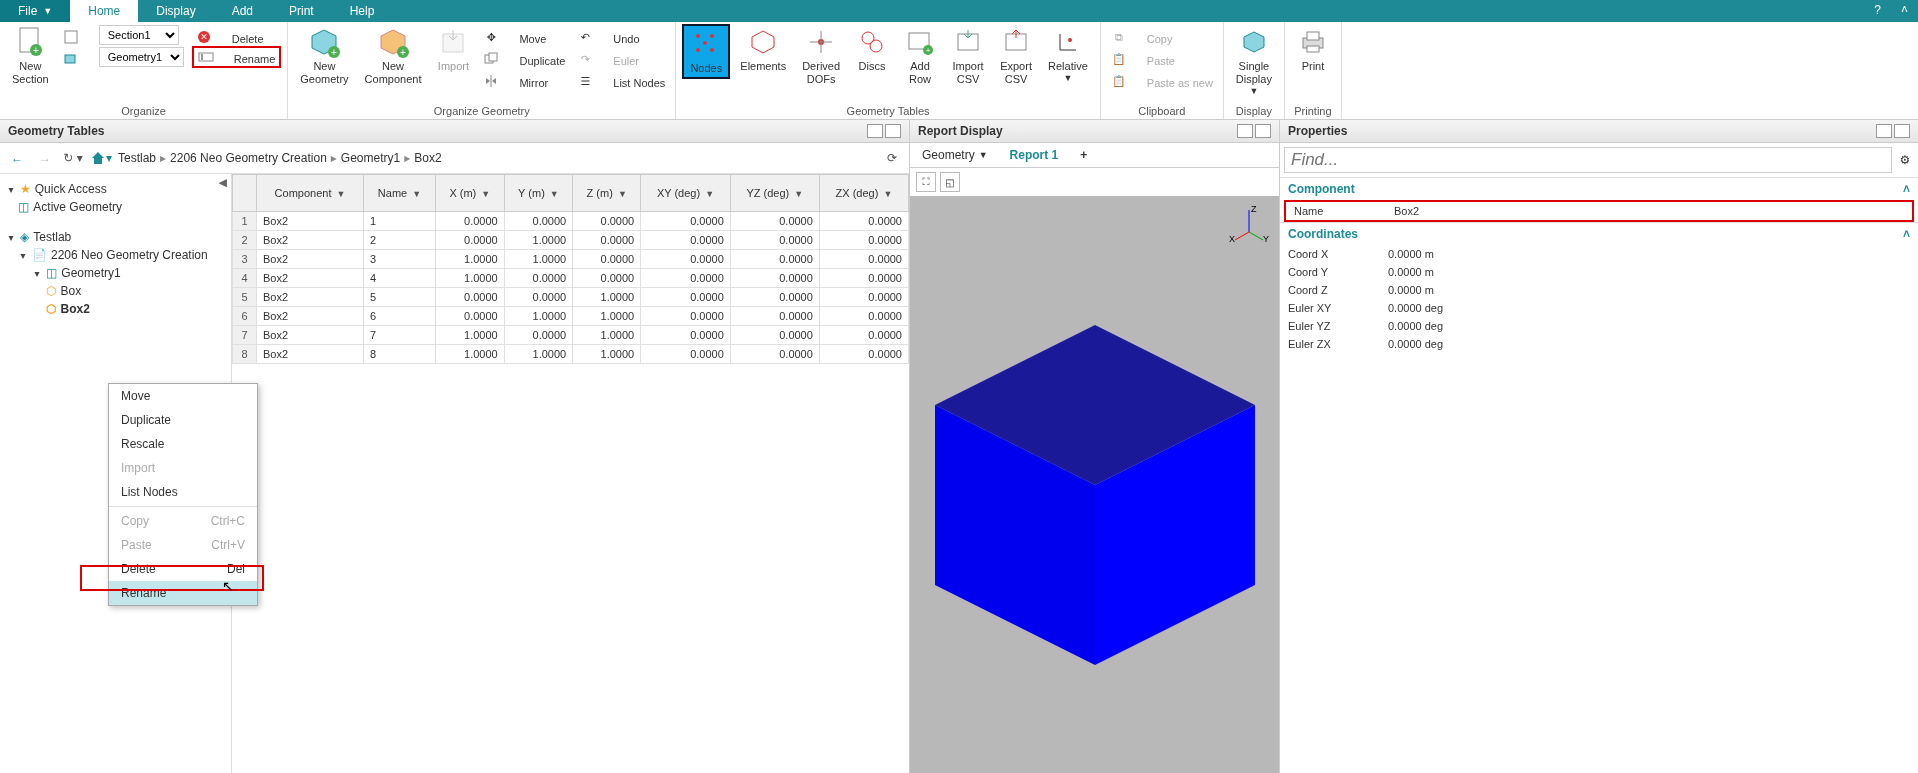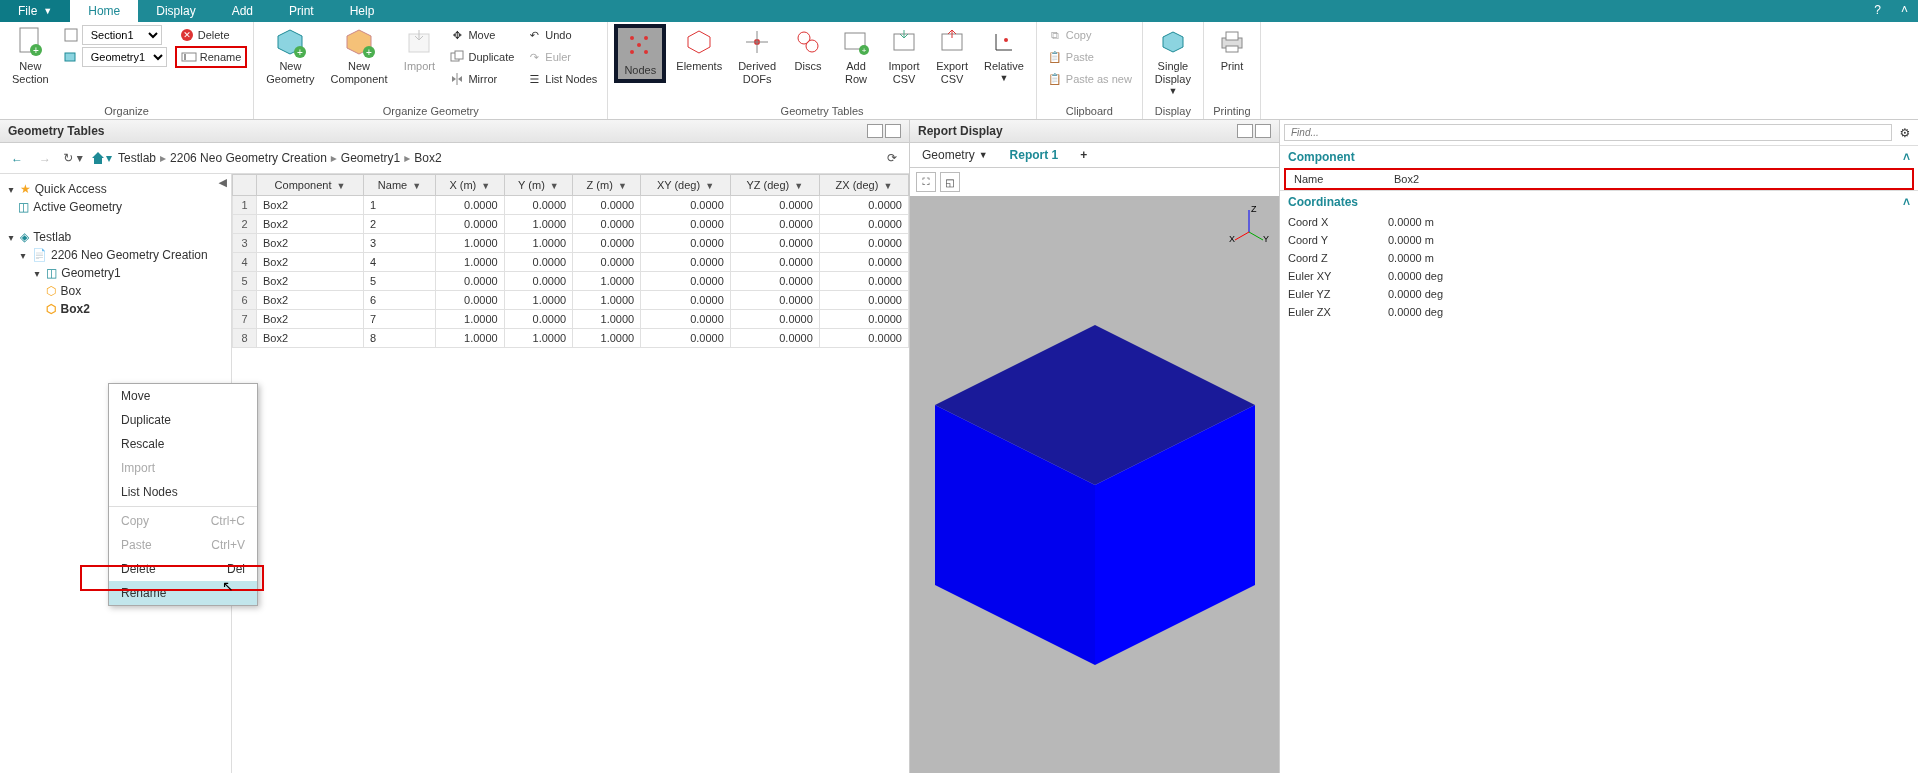--- a/index.html
+++ b/index.html
@@ -14,21 +14,21 @@
 .menu-help-icon { padding: 3px 10px; cursor: pointer; }
 
 
 .ribbon { background: #fff; border-bottom: 1px solid #ccc; display: flex; height: 98px; }
 .ribbon-group { border-right: 1px solid #ddd; padding: 2px 6px 0 6px; display: flex; flex-direction: column; align-items: center; }
 .ribbon-group-content { display: flex; flex: 1; align-items: flex-start; gap: 4px; }
 .ribbon-group-label { font-size: 11px; color: #555; text-align: center; padding-bottom: 2px; }
 .ribbon-btn { display: flex; flex-direction: column; align-items: center; padding: 2px 6px; cursor: pointer; }
 .ribbon-btn .icon { width: 32px; height: 32px; display: flex; align-items: center; justify-content: center; }
 .ribbon-btn .lbl { font-size: 11px; text-align: center; margin-top: 2px; line-height: 1.2; }
-.ribbon-small-row { display: flex; align-items: center; gap: 3px; padding: 1px 4px; font-size: 11px; cursor: pointer; height: 22px; }
+.ribbon-small-row { display: flex; align-items: flex-end; gap: 20px; padding: 1px 4px; font-size: 11px; cursor: pointer; height: 22px; }
 .ribbon-small-row.disabled { color: #aaa; cursor: default; }
 .ribbon-col { display: flex; flex-direction: column; }
 .ribbon-select { border: 1px solid #ccc; font-size: 11px; padding: 1px 4px; height: 20px; min-width: 80px; background: #fff; }
 .icon-sm { width: 16px; height: 16px; display: inline-flex; align-items: center; justify-content: center; }
 .rename-highlight { border: 2px solid #d00; }
 
 
 .workspace { display: flex; height: calc(773px - 22px - 98px); }
 .panel-left { width: 910px; display: flex; flex-direction: column; border-right: 1px solid #ccc; }
 .panel-header { background: linear-gradient(#f5f5f5, #e5e5e5); border-bottom: 1px solid #ccc; padding: 4px 8px; font-weight: 600; font-size: 12px; display: flex; align-items: center; }
@@ -52,21 +52,21 @@
 .tree-indent-1 { padding-left: 14px; }
 .tree-indent-2 { padding-left: 28px; }
 .tree-indent-3 { padding-left: 42px; }
 .star-icon { color: #f5a623; }
 .cube-icon-t { color: #1e8a96; }
 .box-icon-t { color: #f5a623; }
 
 
 .table-pane { flex: 1; overflow: auto; }
 .data-table { border-collapse: collapse; width: 100%; font-size: 11px; }
-.data-table th { background: #f0f0f0; border: 1px solid #ccc; padding: 4px 6px; font-weight: normal; position: relative; }
+.data-table th { background: #f0f0f0; border: 1px solid #ccc; padding: 12px 6px; font-weight: normal; position: relative; }
 .data-table th .sort { font-size: 9px; color: #555; margin-left: 2px; }
 .data-table td { border: 1px solid #e0e0e0; padding: 3px 6px; }
 .data-table .rownum { background: #f0f0f0; text-align: center; width: 24px; color: #555; }
 .data-table td.num { text-align: right; }
 
 
 .context-menu { position: absolute; left: 108px; top: 383px; background: #fff; border: 1px solid #aaa; box-shadow: 2px 2px 6px rgba(0,0,0,0.25); width: 150px; z-index: 100; font-size: 12px; }
 .context-menu .cm-item { padding: 5px 12px; display: flex; justify-content: space-between; cursor: pointer; }
 .context-menu .cm-item.disabled { color: #aaa; cursor: default; }
 .context-menu .cm-sep { height: 1px; background: #ddd; margin: 2px 0; }
@@ -81,21 +81,21 @@
 .preview-tab.active { color: #1e8a96; font-weight: 600; }
 .preview-toolbar { padding: 4px 6px; display: flex; gap: 4px; }
 .preview-tool-btn { width: 20px; height: 20px; border: 1px solid #bbb; background: #fff; cursor: pointer; display: flex; align-items: center; justify-content: center; font-size: 10px; }
 .preview-canvas { flex: 1; background: #b8b8b8; position: relative; overflow: hidden; }
 .cube-3d { position: absolute; left: 50%; top: 50%; transform: translate(-50%, -50%); }
 .axis-indicator { position: absolute; right: 10px; top: 6px; font-size: 10px; color: #333; }
 
 
 .panel-props { flex: 1; display: flex; flex-direction: column; }
 .props-find { margin: 4px; display: flex; gap: 4px; }
-.props-find input { flex: 1; border: 1px solid #ccc; padding: 2px 6px; font-size: 10px; font-style: italic; color: #888; }
+.props-find input { flex: 1; border: 1px solid #ccc; padding: 2px 6px; font-size: 17px; font-style: italic; color: #888; }
 .props-find .gear { width: 18px; cursor: pointer; display: flex; align-items: center; justify-content: center; }
 .props-section-hdr { color: #1e8a96; font-weight: 600; padding: 4px 8px; font-size: 12px; display: flex; justify-content: space-between; border-top: 1px solid #ddd; }
 .props-row { display: flex; padding: 3px 8px; font-size: 11px; align-items: center; }
 .props-row .plabel { width: 100px; }
 .props-row .pvalue { flex: 1; }
 .props-highlight { border: 2px solid #d00; margin: 0 4px; }
 .color-swatch { width: 76px; height: 18px; background: #0000ff; border: 1px solid #888; }
 
 svg { display: block; }
 </style>
@@ -245,21 +245,21 @@
             <span class="icon-sm">☰</span>
             <span>List Nodes</span>
           </div>
       </div>
     </div>
     <div class="ribbon-group-label">Organize Geometry</div>
   </div>
 
   <div class="ribbon-group">
     <div class="ribbon-group-content">
-      <div class="ribbon-btn" style="background:#a3a3a3;border:4px solid #0f172a">
+      <div class="ribbon-btn" style="background:#0ea5e9;border:2px solid #0f172a">
         <span class="icon">
             <svg width="28" height="28">
               <circle cx="6" cy="6" r="2" fill="#d33"></circle>
               <circle cx="20" cy="6" r="2" fill="#d33"></circle>
               <circle cx="6" cy="20" r="2" fill="#d33"></circle>
               <circle cx="20" cy="20" r="2" fill="#d33"></circle>
               <circle cx="13" cy="13" r="2" fill="#d33"></circle>
             </svg>
           </span>
         <span class="lbl">Nodes</span>
@@ -603,20 +603,26 @@
         <svg width="340" height="380">
           <polygon points="170,30 330,110 170,190 10,110" fill="#1a1a99"></polygon>
           <polygon points="10,110 170,190 170,370 10,290" fill="#0000ee"></polygon>
           <polygon points="330,110 170,190 170,370 330,290" fill="#0000ff"></polygon>
         </svg>
       </div>
     </div>
   </div>
 
   <div class="panel-props">
+    <div class="panel-header">
+      <span>Properties</span>
+        <span class="spacer"></span>
+      <span class="pbtn"></span>
+      <span class="pbtn"></span>
+    </div>
     <div class="props-find">
       <input type="text" placeholder="Find..." style="">
       <span class="gear">⚙</span>
     </div>
     <div class="props-section-hdr">
         <span>Component</span>
         <span>˄</span>
       </div>
     <div class="props-highlight">
       <div class="props-row">

